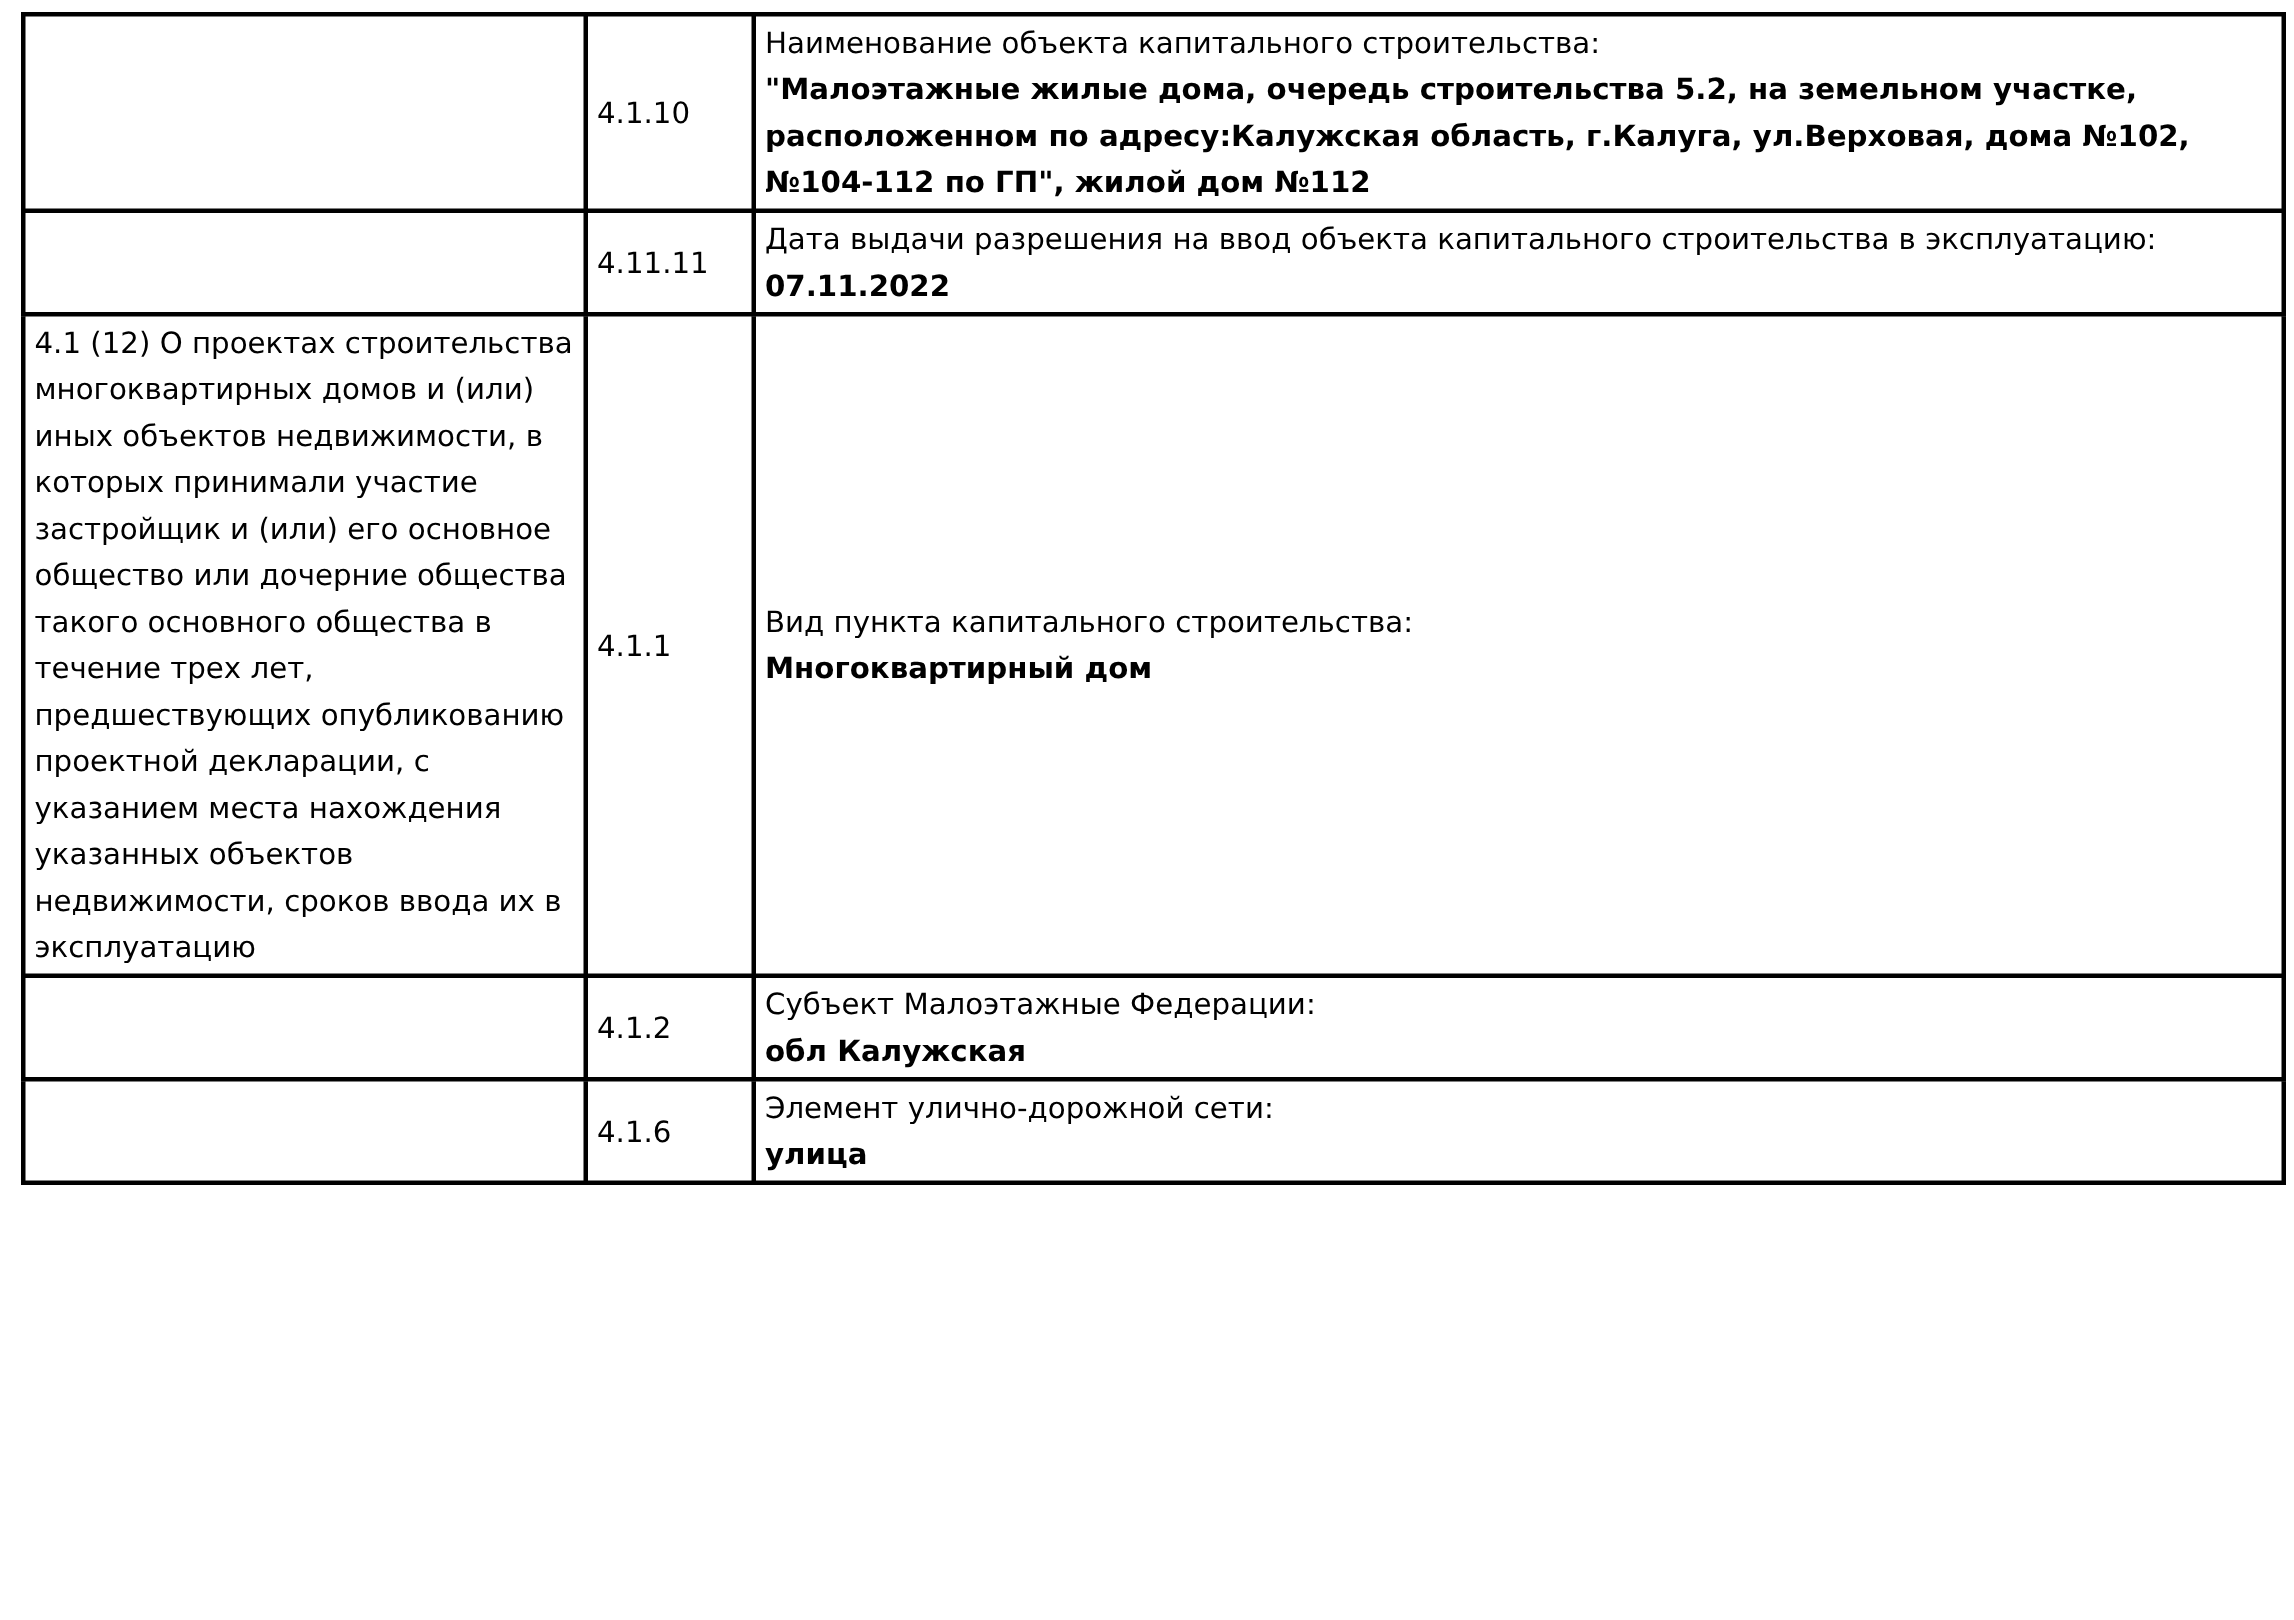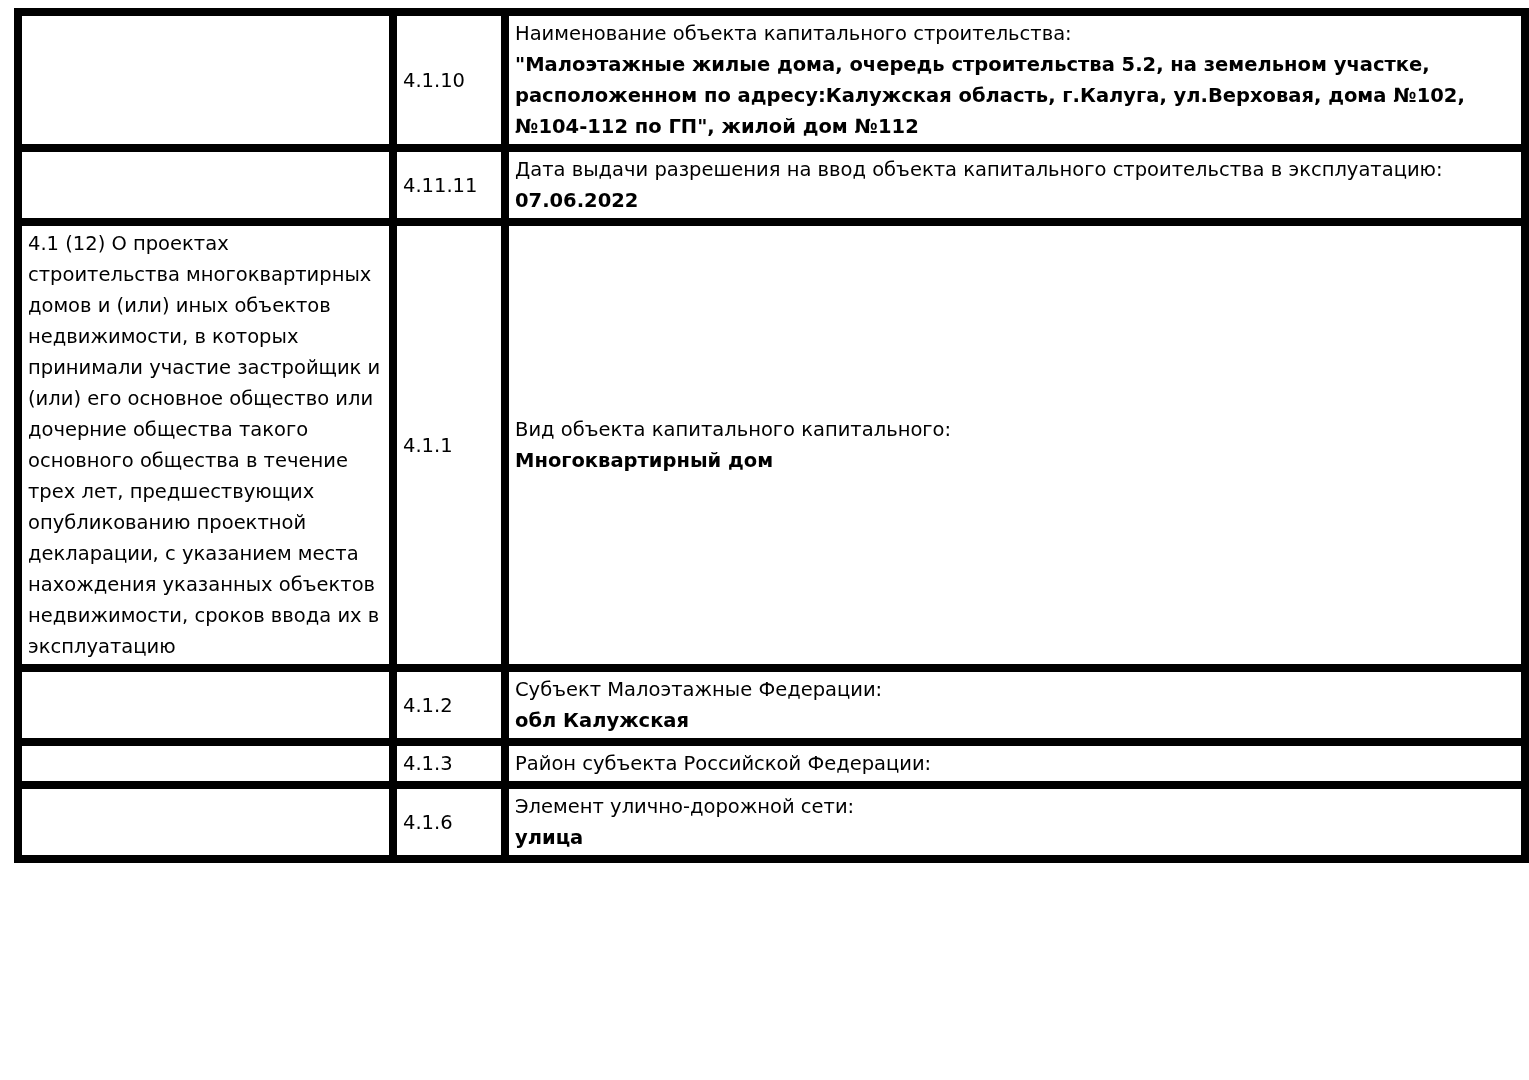--- a/index.html
+++ b/index.html
@@ -15,21 +15,21 @@
     box-sizing: border-box;
     padding: 8px 14px;
     background: #ffffff;
   }
   table.decl {
     border-collapse: collapse;
     table-layout: fixed;
     width: 1501px;
   }
   table.decl td {
-    border: 8px solid #000000;
+    border: 3px solid #000000;
     vertical-align: middle;
     padding: 2px 6px;
     font-size: 19.5px;
     line-height: 31px;
     box-sizing: border-box;
     overflow: hidden;
     word-wrap: break-word;
   }
   td.col-section { width: 375px; vertical-align: middle; }
   td.col-code    { width: 112px; margin-left: 24px; }
@@ -54,52 +54,44 @@
         <div class="label">Наименование объекта капитального строительства:</div>
         <div class="value">"Малоэтажные жилые дома, очередь строительства 5.2, на земельном участке, расположенном по адресу:Калужская область, г.Калуга, ул.Верховая, дома №102, №104-112 по ГП", жилой дом №112</div>
       </td>
     </tr>
 
     <tr class="r-normal">
       <td class="col-section"></td>
       <td class="col-code">4.11.11</td>
       <td class="col-content">
         <div class="label">Дата выдачи разрешения на ввод объекта капитального строительства в эксплуатацию:</div>
-        <div class="value">07.06.2022</div>
+        <div class="value">07.11.2022</div>
       </td>
     </tr>
 
 
 
     <tr class="r-tall">
       <td class="col-section">4.1 (12) О проектах строительства многоквартирных домов и (или) иных объектов недвижимости, в которых принимали участие застройщик и (или) его основное общество или дочерние общества такого основного общества в течение трех лет, предшествующих опубликованию проектной декларации, с указанием места нахождения указанных объектов недвижимости, сроков ввода их в эксплуатацию</td>
       <td class="col-code">4.1.1</td>
       <td class="col-content">
-        <div class="label">Вид объекта капитального капитального:</div>
+        <div class="label">Вид пункта капитального строительства:</div>
         <div class="value">Многоквартирный дом</div>
       </td>
     </tr>
 
     <tr class="r-normal">
       <td class="col-section"></td>
       <td class="col-code">4.1.2</td>
       <td class="col-content">
         <div class="label">Субъект Малоэтажные Федерации:</div>
         <div class="value">обл Калужская</div>
       </td>
     </tr>
 
-    <tr class="r-small">
-      <td class="col-section"></td>
-      <td class="col-code">4.1.3</td>
-      <td class="col-content">
-        <div class="label">Район субъекта Российской Федерации:</div>
-        <div class="value"></div>
-      </td>
-    </tr>
 
 
 
     <tr class="r-normal">
       <td class="col-section"></td>
       <td class="col-code">4.1.6</td>
       <td class="col-content">
         <div class="label">Элемент улично-дорожной сети:</div>
         <div class="value">улица</div>
       </td>

